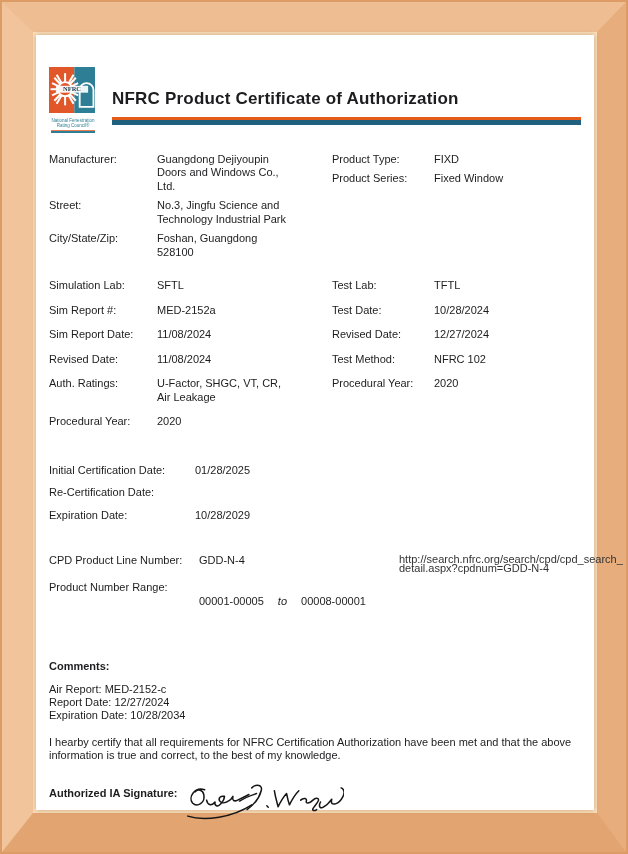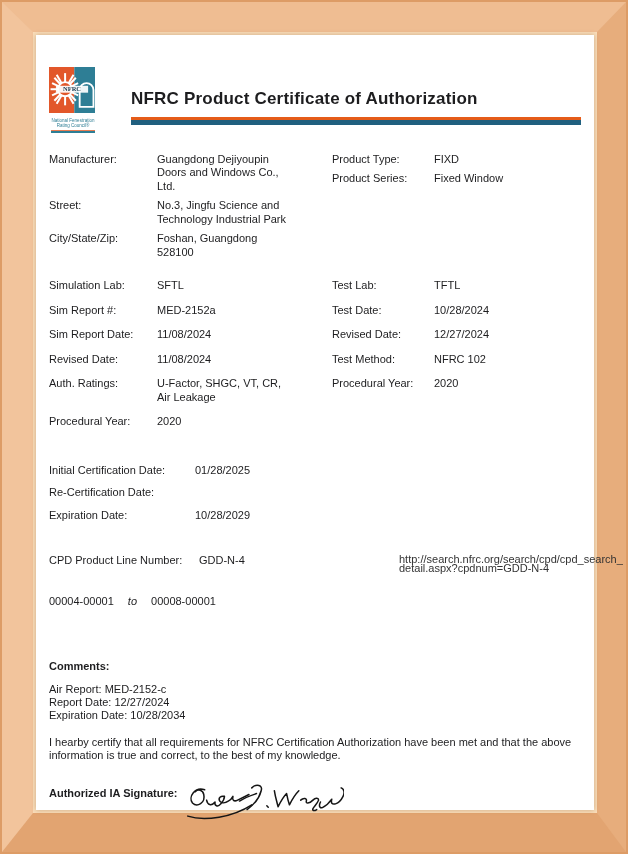--- a/index.html
+++ b/index.html
@@ -18,21 +18,21 @@
     position:absolute;inset:32px 31px 41px 33px;
     border:3px solid #f9ddba;background:transparent;
   }
   .page{
     position:absolute;inset:35px 34px 44px 36px;background:#ffffff;
     box-shadow:0 0 5px rgba(120,70,20,.35);
     box-sizing:border-box;padding:32px 13px 0 13px;
     font-size:11px;line-height:13.5px;
   }
   
-  .header{display:flex;align-items:flex-start;margin-bottom:20px;gap:19px;}
+  .header{display:flex;align-items:flex-start;margin-bottom:20px;}
   .logo-block{width:48px;flex:0 0 48px;margin-right:15px;}
   .logo-caption{font-size:4.5px;line-height:5px;color:#2e7e95;text-align:center;margin-top:1px;}
   .logo-stripe{height:3px;width:44px;margin:2px auto 0 auto;display:flex;flex-direction:column;}
   .logo-stripe .o{height:1.5px;background:#e87c52;}
   .logo-stripe .t{height:1.5px;background:#2e7e95;}
   .header-main{flex:1;display:flex;flex-direction:column;}
   .title{font-size:17px;line-height:20px;font-weight:bold;margin:22px 0 8px 0;letter-spacing:.2px;}
   .rule{display:flex;flex-direction:column;width:100%;}
   .rule .orange{height:2.5px;background:#e55c19;}
   .rule .teal{height:5.5px;background:#20607f;}
@@ -215,22 +215,23 @@
   </div>
 
   <div class="cpd">
     <div class="row">
       <span class="lbl">CPD Product Line Number:</span>
       <span class="cpd-val">GDD-N-4</span>
       <span class="cpd-url">http://search.nfrc.org/search/cpd/cpd_search_
 detail.aspx?cpdnum=GDD-N-4</span>
     </div>
     <div class="row">
+      <span class="lbl">Product Number Range:</span>
       <span class="val">
-        <span>00004-00001</span><span class="range-sep">to</span><span>00008-00001</span>
+        <span>00001-00005</span><span class="range-sep">to</span><span>00008-00001</span>
       </span>
     </div>
   </div>
 
   <div class="comments">
     <div class="comments-heading">Comments:</div>
     <div class="comment-line">Air Report: MED-2152-c</div>
     <div class="comment-line">Report Date: 12/27/2024</div>
     <div class="comment-line">Expiration Date: 10/28/2034</div>
     <div class="certify">I hearby certify that all requirements for NFRC Certification Authorization have been met and that the above information is true and correct, to the best of my knowledge.</div>

